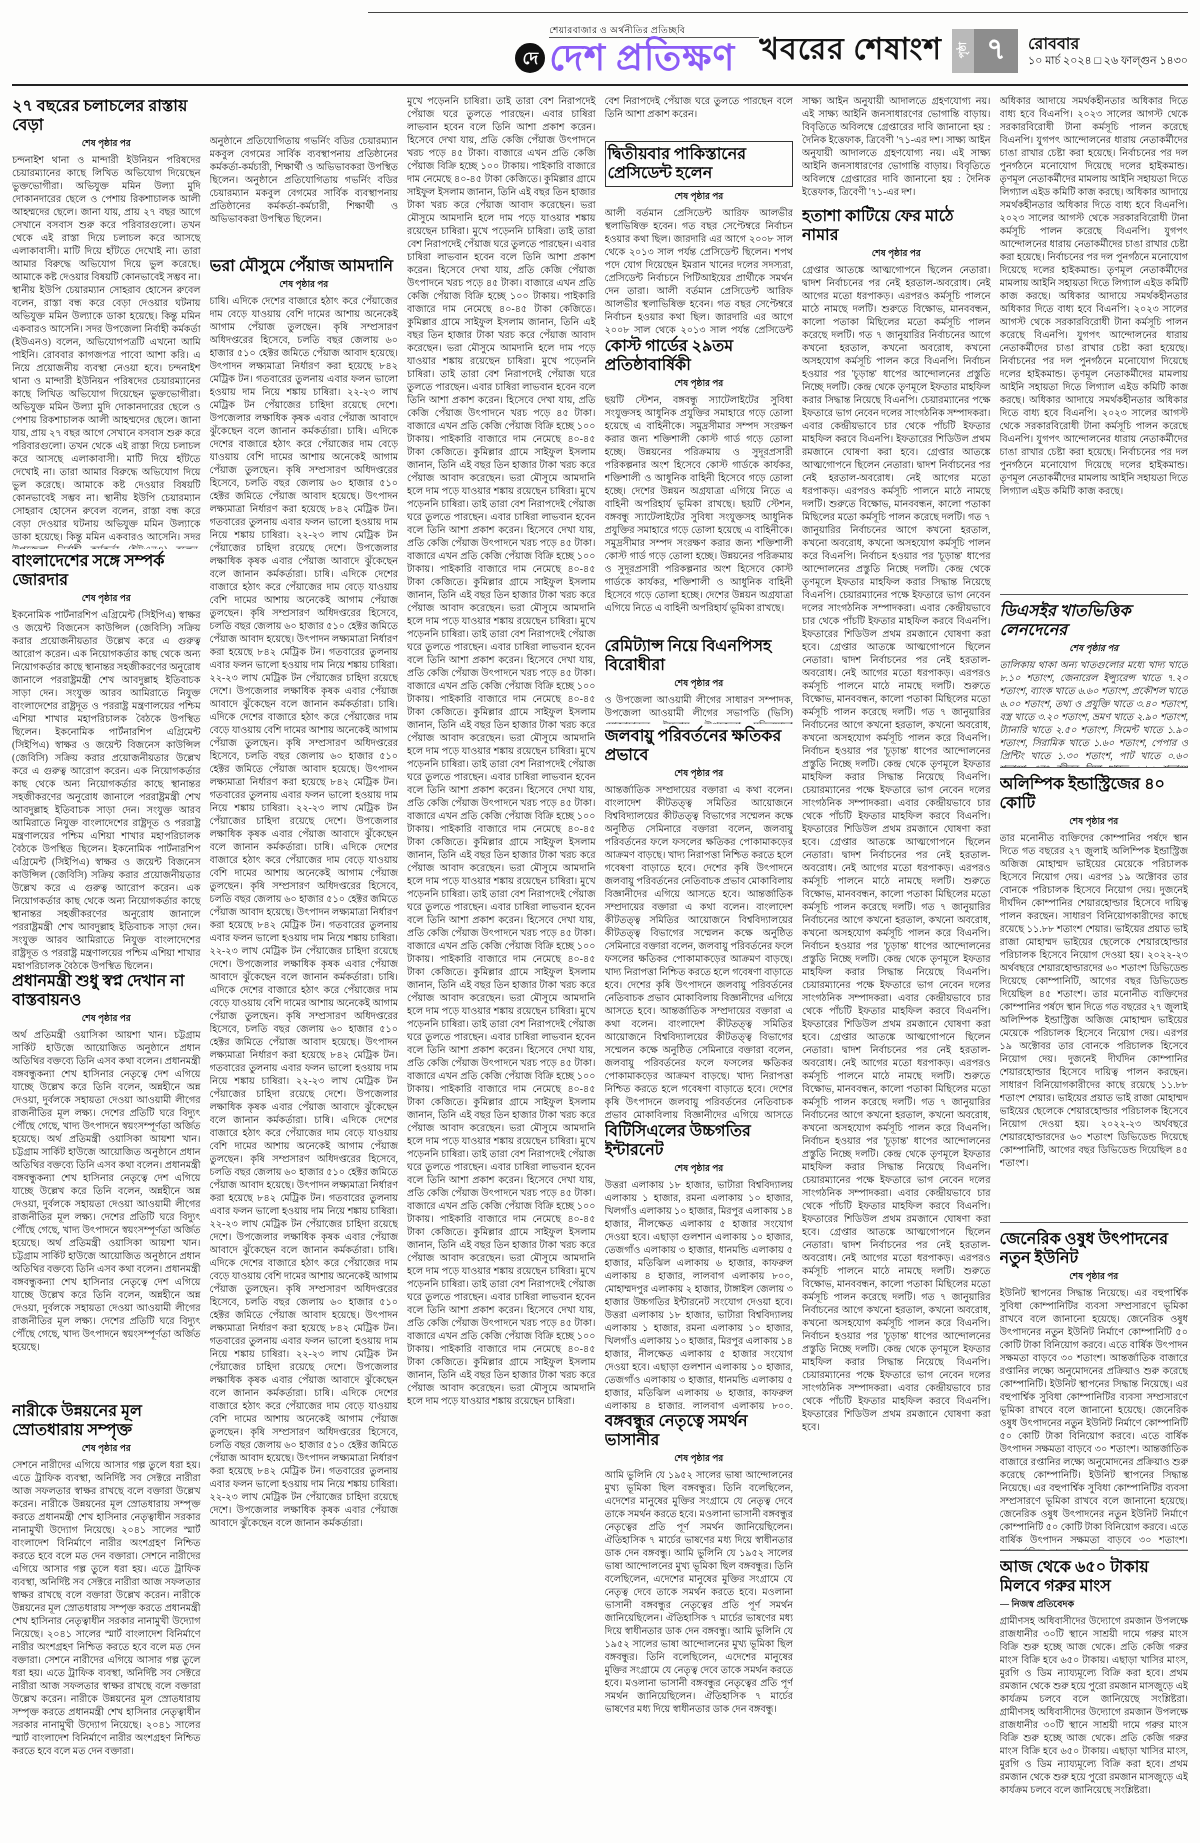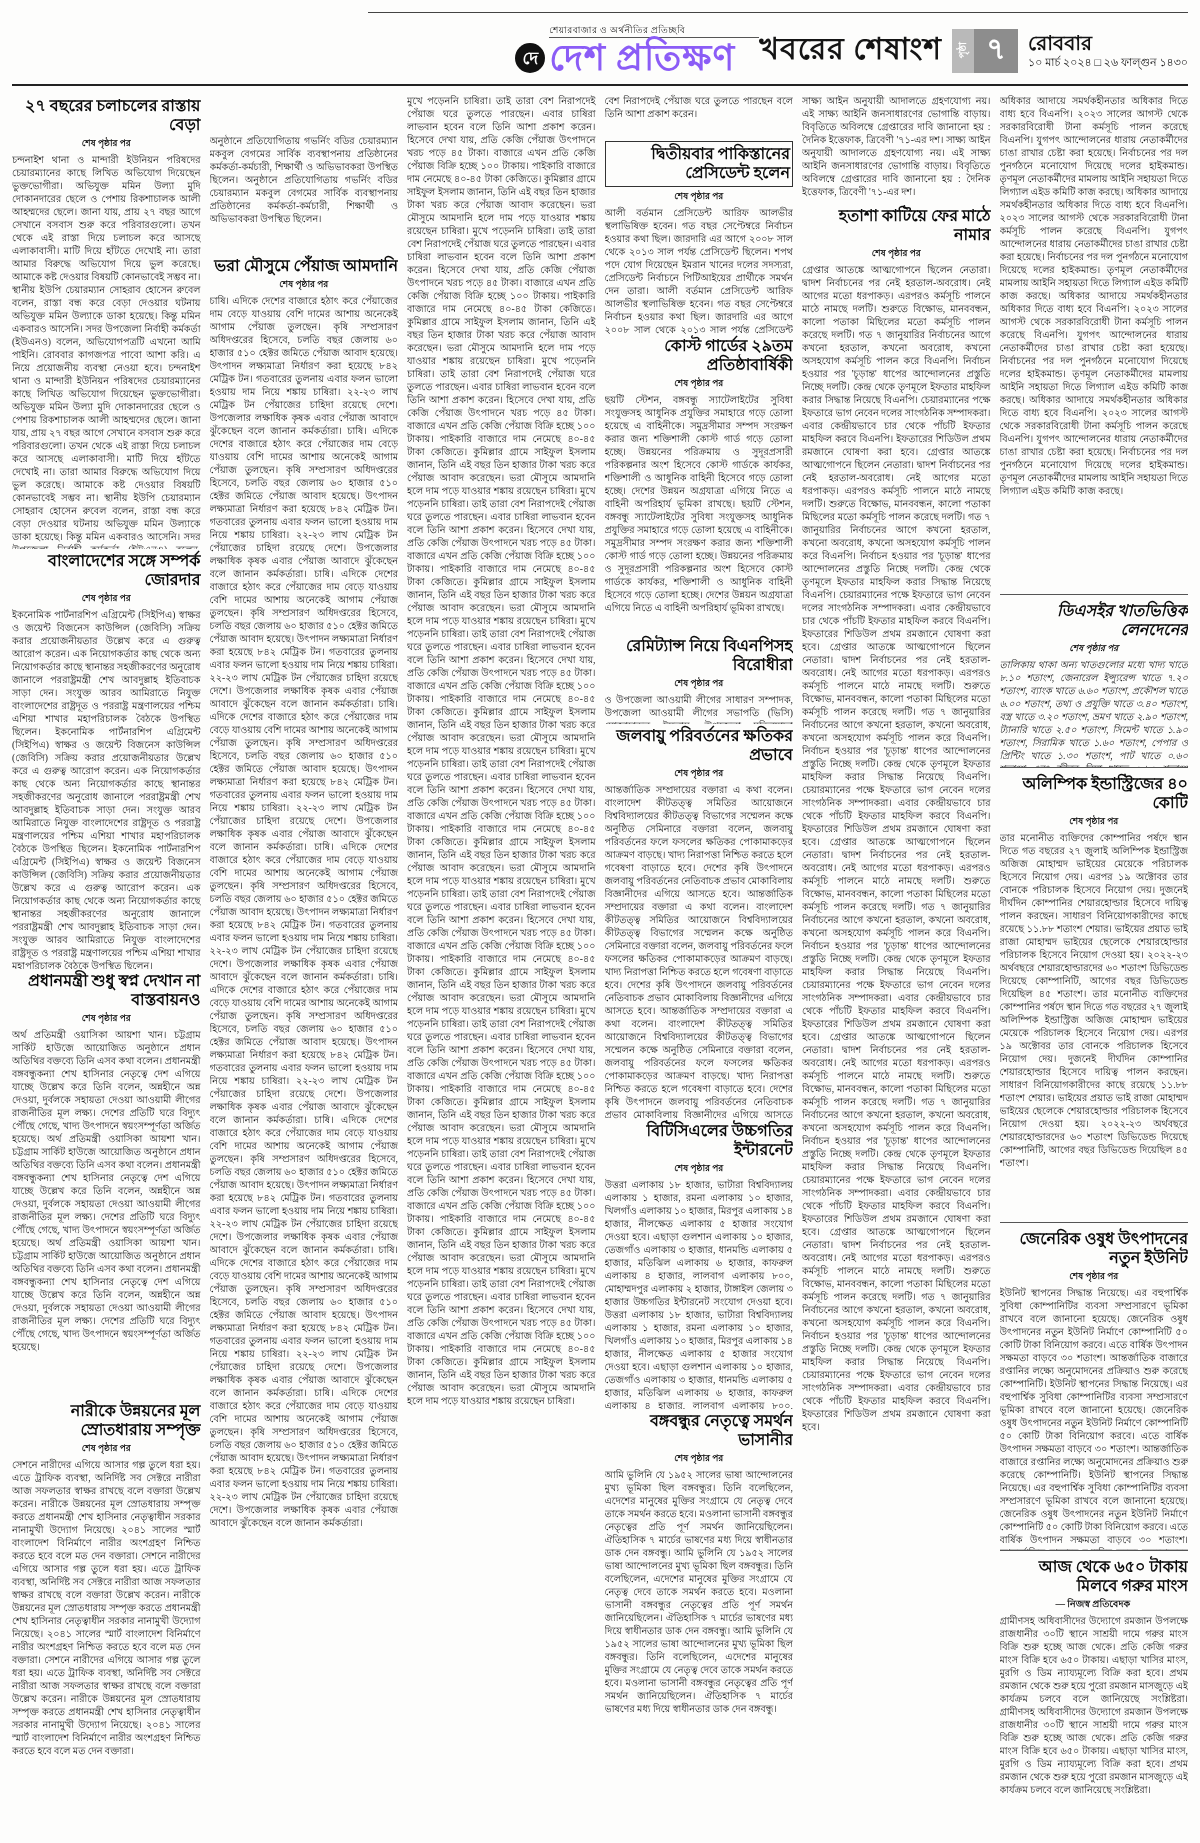--- a/index.html
+++ b/index.html
@@ -15,37 +15,37 @@
   .logo-row{display:flex;align-items:center;gap:4px;}
   .logo-emblem{width:30px;height:30px;border-radius:50%;background:#111;color:#fff;font-size:17px;font-weight:bold;display:flex;align-items:center;justify-content:center;}
   .logo-text{font-size:36px;font-weight:bold;color:#8b5cf6;letter-spacing:1px;}
   .header-right{display:flex;align-items:center;gap:10px;}
   .section-title{font-size:30px;font-weight:bold;letter-spacing:1px;}
   .page-box{display:flex;}
   .page-label-box{width:22px;height:44px;background:#b9b9b9;color:#fff;display:flex;align-items:center;justify-content:center;}
   .page-label-box span{writing-mode:vertical-rl;transform:rotate(180deg);font-size:10px;font-weight:bold;}
   .page-number-box{width:44px;height:44px;background:#8d8d8d;color:#fff;font-size:30px;font-weight:bold;display:flex;align-items:center;justify-content:center;}
   .date-block{display:flex;flex-direction:column;line-height:1.25;}
-  .day{font-size:20px;font-weight:bold;}
+  .day{font-size:16px;font-weight:bold;}
   .date-line{font-size:11px;}
   .header-sep{position:absolute;left:12px;right:12px;top:84px;border-top:2px solid #222;}
   .columns{
     position:absolute;left:12px;right:12px;top:94px;height:1736px;
     display:flex;gap:9px;overflow:hidden;
   }
   .column{flex:1 1 0;min-width:0;overflow:hidden;display:flex;flex-direction:column;}
   .story{overflow:hidden;display:flex;flex-direction:column;}
   .story.ruled{border-top:1px solid #555;padding-top:4px;}
   .headline{
-    font-size:16px;font-weight:bold;text-align:right;line-height:1.18;
+    font-size:16px;font-weight:bold;text-align:left;line-height:1.18;
     margin:3px 0 1px 0;color:#0b0b0b;
   }
   .story.boxed .headline{border:1px solid #333;padding:3px 2px;margin:2px 0;}
   .continued{font-size:9px;font-weight:bold;text-align:center;margin-bottom:2px;}
-  .byline{font-size:9.5px;font-weight:bold;text-align:center;margin:1px 2px 2px 0;}
+  .byline{font-size:9.5px;font-weight:bold;text-align:left;margin:1px 2px 2px 0;}
   .body{
     font-size:9.6px;line-height:13px;text-align:justify;overflow:hidden;
     word-break:normal;color:#1b1b1b;
   }
   .body.block{flex:0 0 auto;}
 </style>
 </head>
 <body>
 
 <div class="page">

